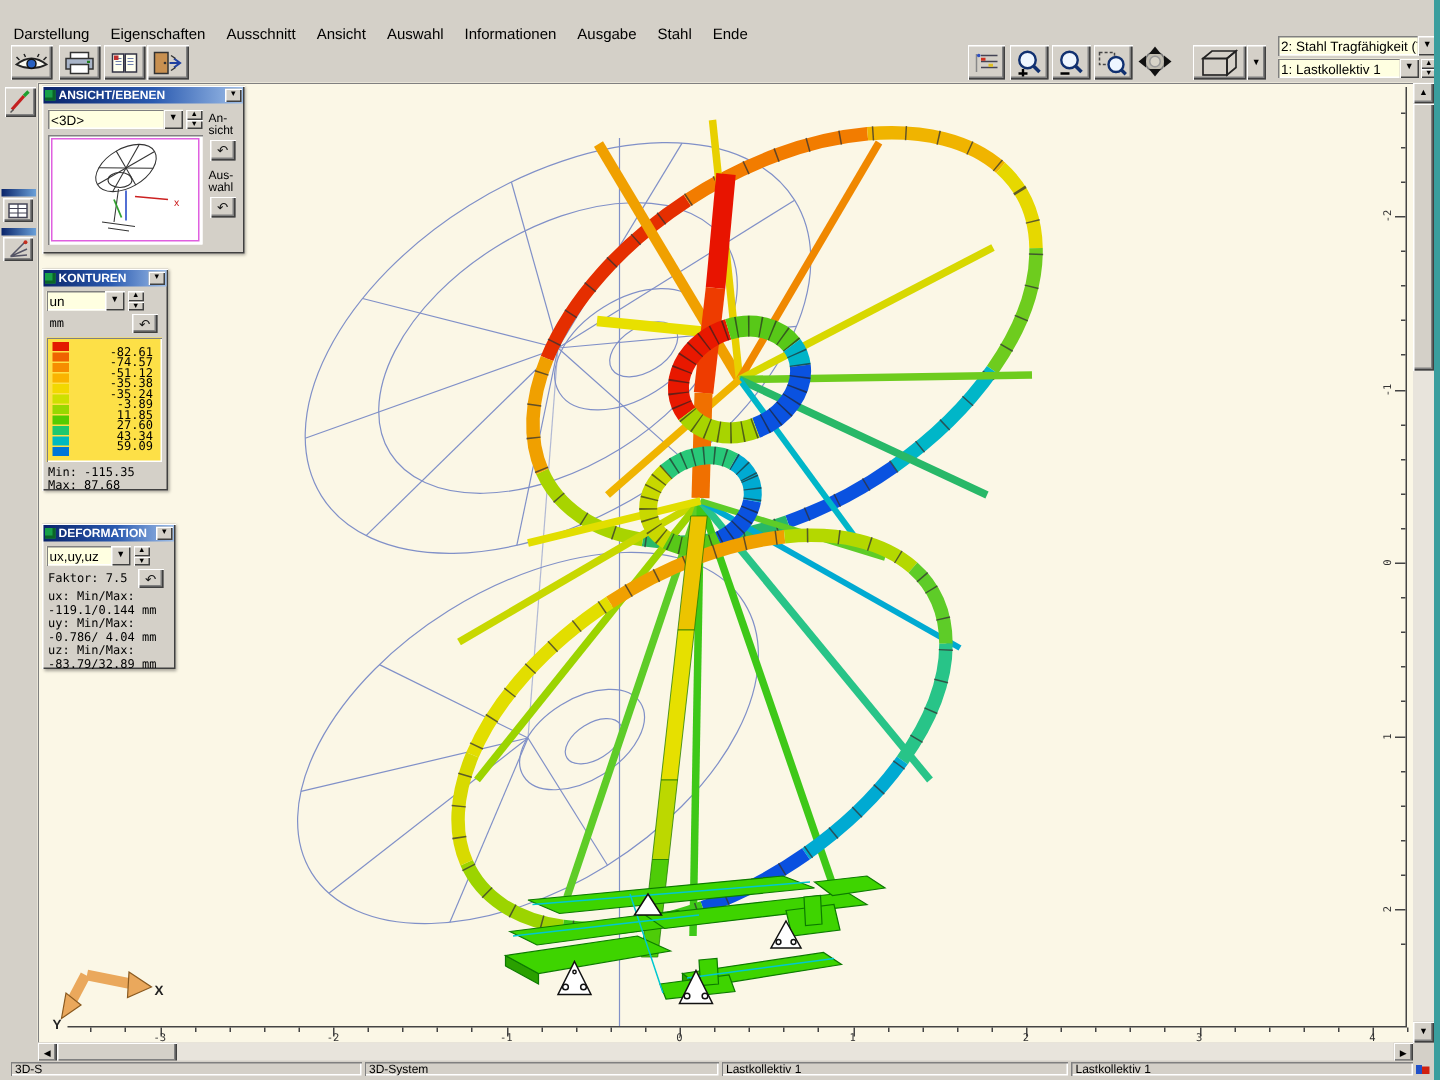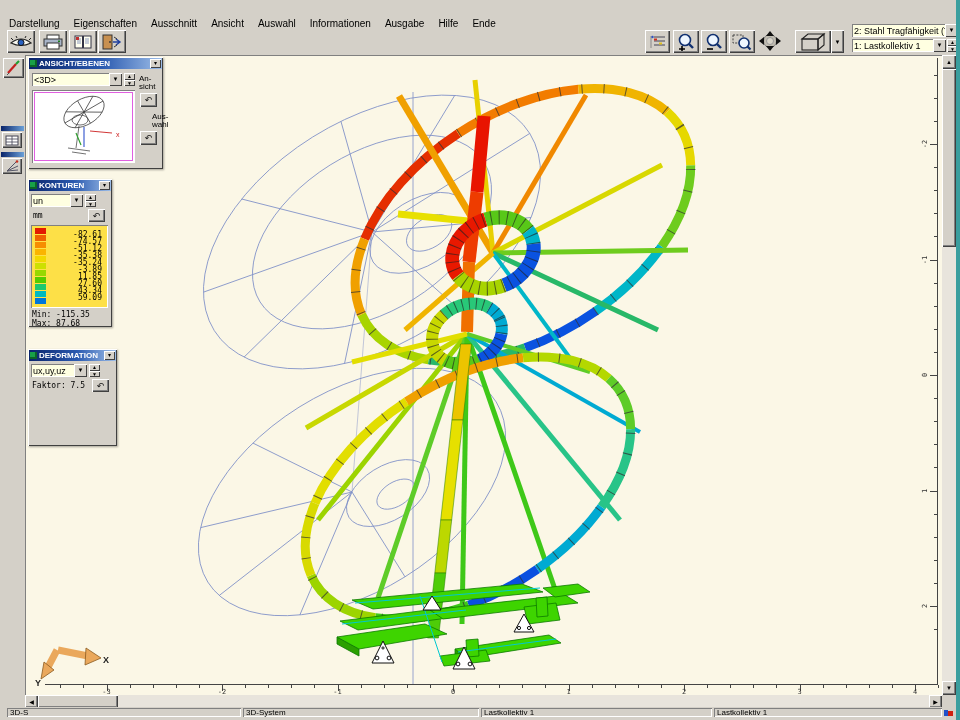--- a/index.html
+++ b/index.html
@@ -59,21 +59,21 @@
 
 
   <div id="menubar" class="abs">
       <div class="menu-item">Darstellung</div>
       <div class="menu-item">Eigenschaften</div>
       <div class="menu-item">Ausschnitt</div>
       <div class="menu-item">Ansicht</div>
       <div class="menu-item">Auswahl</div>
       <div class="menu-item">Informationen</div>
       <div class="menu-item">Ausgabe</div>
-      <div class="menu-item">Hilfe</div>
+      <div class="menu-item">Stahl</div>
       <div class="menu-item">Ende</div>
     </div>
 
   <div id="toolbar" class="abs">
     <div class="tbtn raised" style="left:5px;width:28px;">
       <svg width="22" height="16">
           <path d="M1,9 Q11,1 21,9 Q11,14 1,9 Z" fill="#f8f8f0" stroke="#222" stroke-width="1.2"></path>
           <circle cx="11" cy="8.5" r="3" fill="#2860c0" stroke="#111"></circle>
           <path d="M3,6 L1,4 M7,4 L6,2 M15,4 L16,2 M19,6 L21,4" stroke="#222" stroke-width="1"></path>
         </svg>
@@ -476,21 +476,21 @@
         </g>
         <path d="M58,41 L80,43" stroke="#cc2020" stroke-width="0.9"></path>
         <text x="84" y="47" font-size="7" fill="#cc2020">x</text>
         <path d="M44,43 L49,55" stroke="#30a030" stroke-width="1.2"></path>
         <path d="M52,37 L52,57" stroke="#4060d0" stroke-width="1.2"></path>
       </svg>
     </div>
     <div class="plabel" style="left:111px;top:18px;">An-
 sicht</div>
     <div class="small-btn" style="left:112px;top:36px;width:17px;height:14px;">↶</div>
-    <div class="plabel" style="left:124px;top:56px;">Aus-
+    <div class="plabel" style="left:111px;top:56px;">Aus-
 wahl</div>
     <div class="small-btn" style="left:112px;top:74px;width:17px;height:14px;">↶</div>
   </div>
 
   <div class="panel" style="left:28px;top:179px;width:84px;height:148px;">
     <div class="ptitle">
       <span class="picon"></span>
       <span class="ptxt">KONTUREN</span>
       <span class="pbtn">▾</span>
     </div>
@@ -540,20 +540,28 @@
     <div class="combo" style="left:3px;top:15px;width:56px;height:13px;">
       <span class="ctext">ux,uy,uz</span>
       <span class="carr">▼</span>
     </div>
     <div class="spin" style="left:61px;top:15px;width:11px;height:13px;">
       <span>▲</span>
         <span>▼</span>
     </div>
     <div class="plabel mono" style="left:4px;top:33px;">Faktor:  7.5</div>
     <div class="small-btn" style="left:64px;top:30px;width:17px;height:13px;">↶</div>
+    <div id="defrows" class="abs" style="left:4px;top:45px;width:82px;">
+        <div class="mono" style="font-size: 8px; line-height: 8.5px;">ux: Min/Max:</div>
+        <div class="mono" style="font-size: 8px; line-height: 8.5px; margin-bottom: 1px;"> -119.1/0.144 mm</div>
+        <div class="mono" style="font-size: 8px; line-height: 8.5px;">uy: Min/Max:</div>
+        <div class="mono" style="font-size: 8px; line-height: 8.5px; margin-bottom: 1px;"> -0.786/ 4.04 mm</div>
+        <div class="mono" style="font-size: 8px; line-height: 8.5px;">uz: Min/Max:</div>
+        <div class="mono" style="font-size: 8px; line-height: 8.5px; margin-bottom: 1px;"> -83.79/32.89 mm</div>
+      </div>
   </div>
 
   <div class="abs sb" style="left:942px;top:55px;width:14px;height:640px;">
     <div class="sbtn" style="left:0;top:0;width:14px;height:14px;">▲</div>
     <div class="sthumb" style="left:0;top:14px;width:14px;height:178px;"></div>
     <div class="sbtn" style="left:0;top:626px;width:14px;height:14px;">▼</div>
   </div>
 
   <div class="abs sb" style="left:25px;top:695px;width:917px;height:13px;">
     <div class="sbtn" style="left:0;top:0;width:13px;height:13px;">◀</div>

